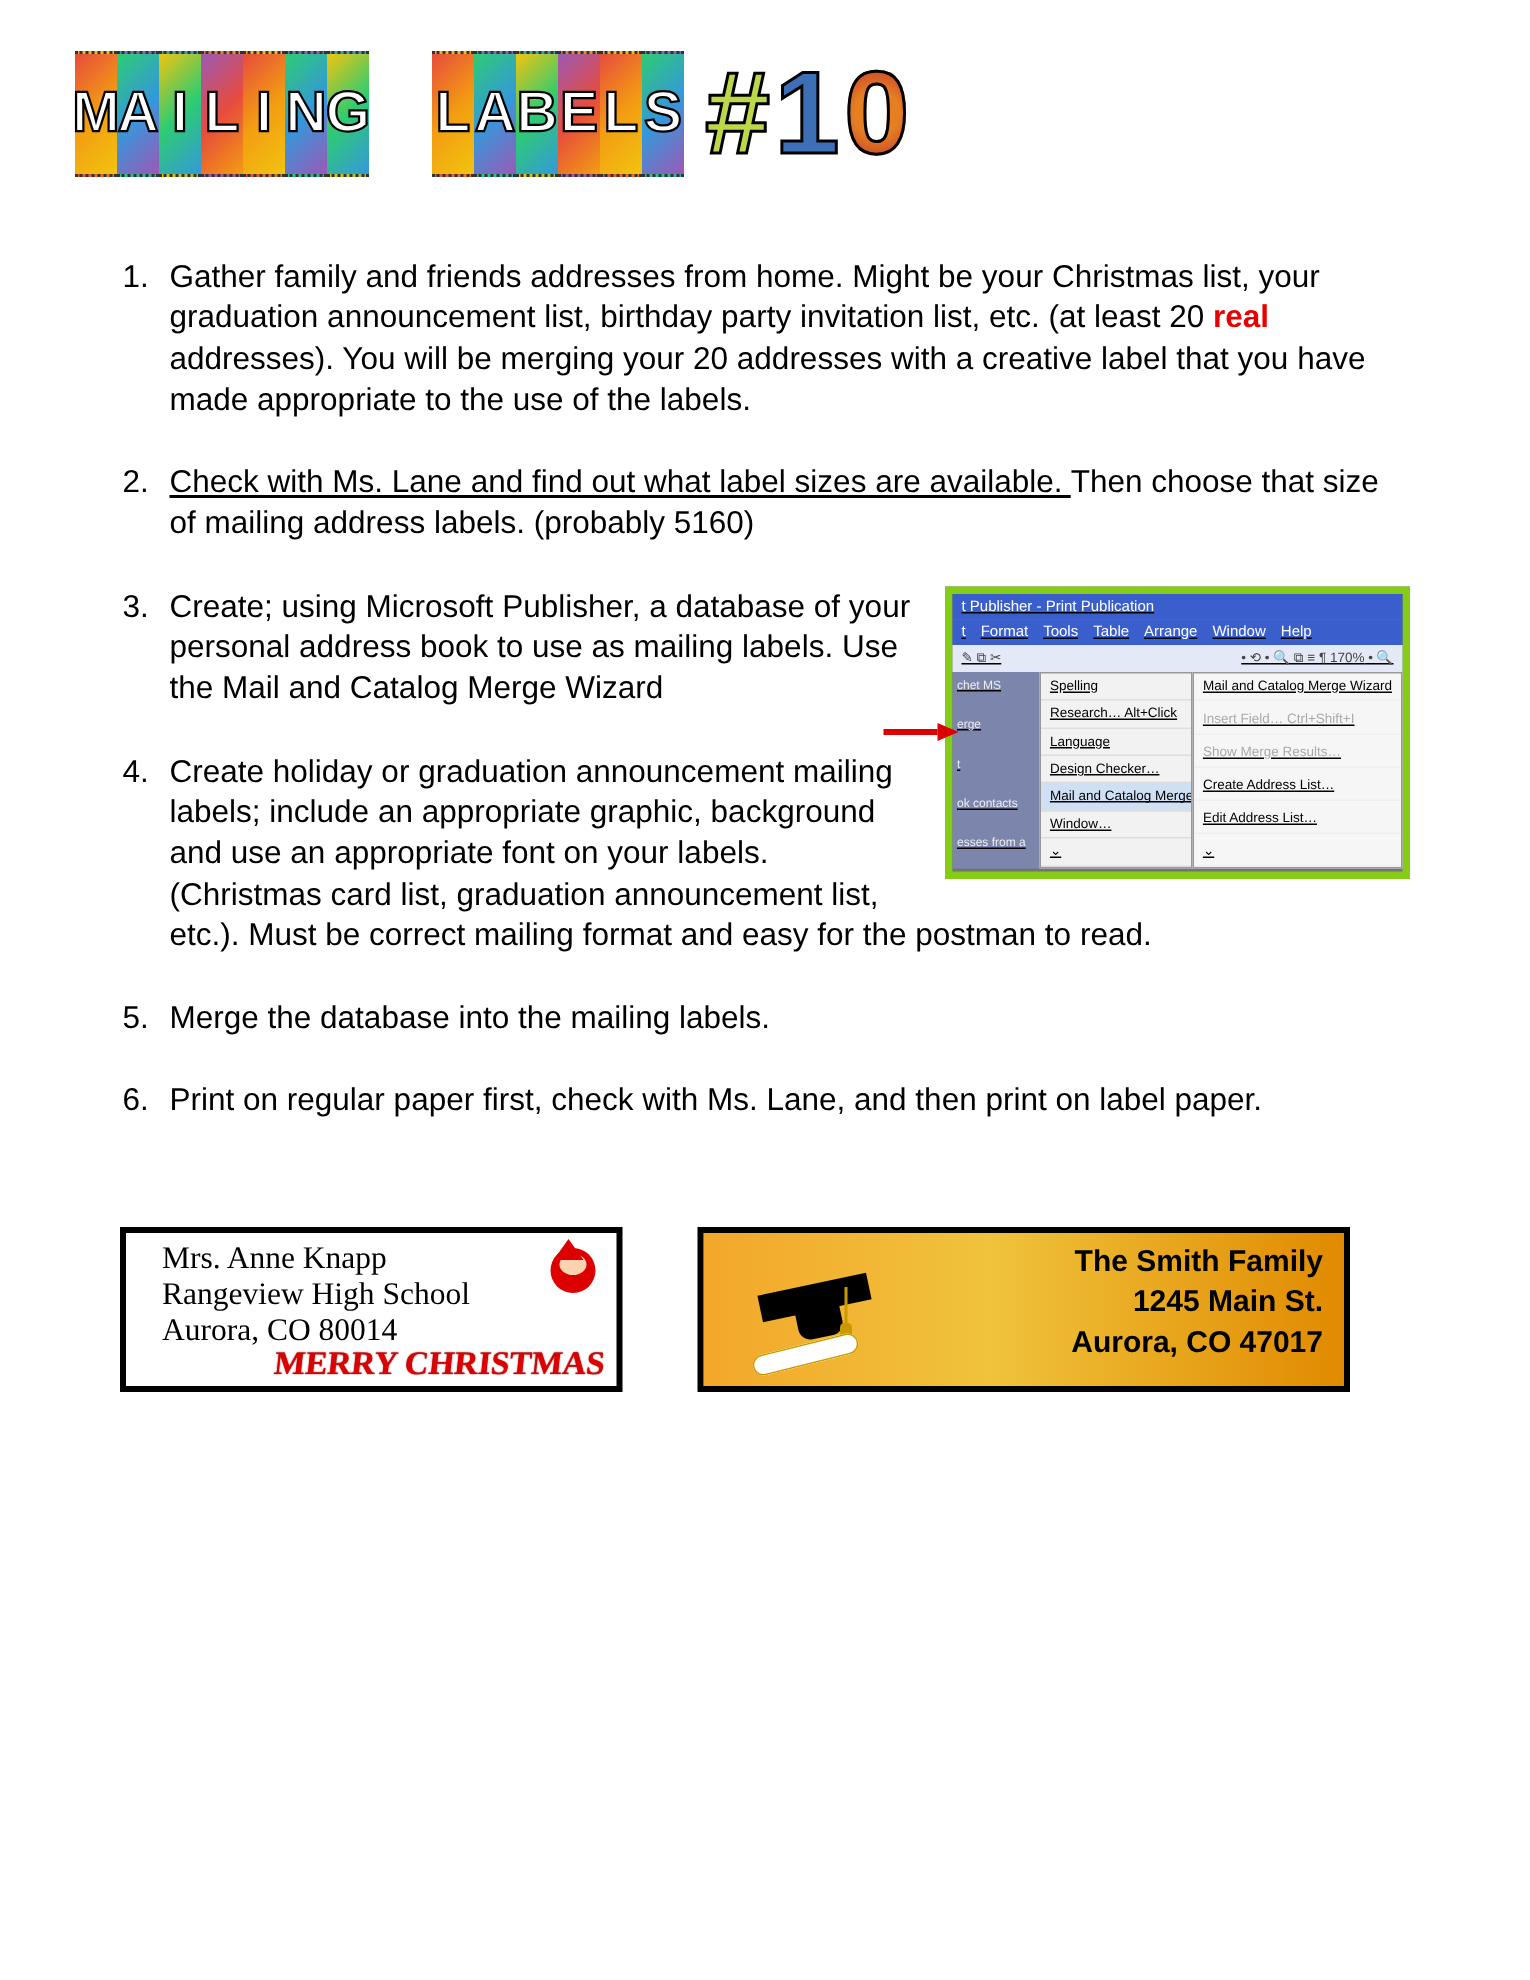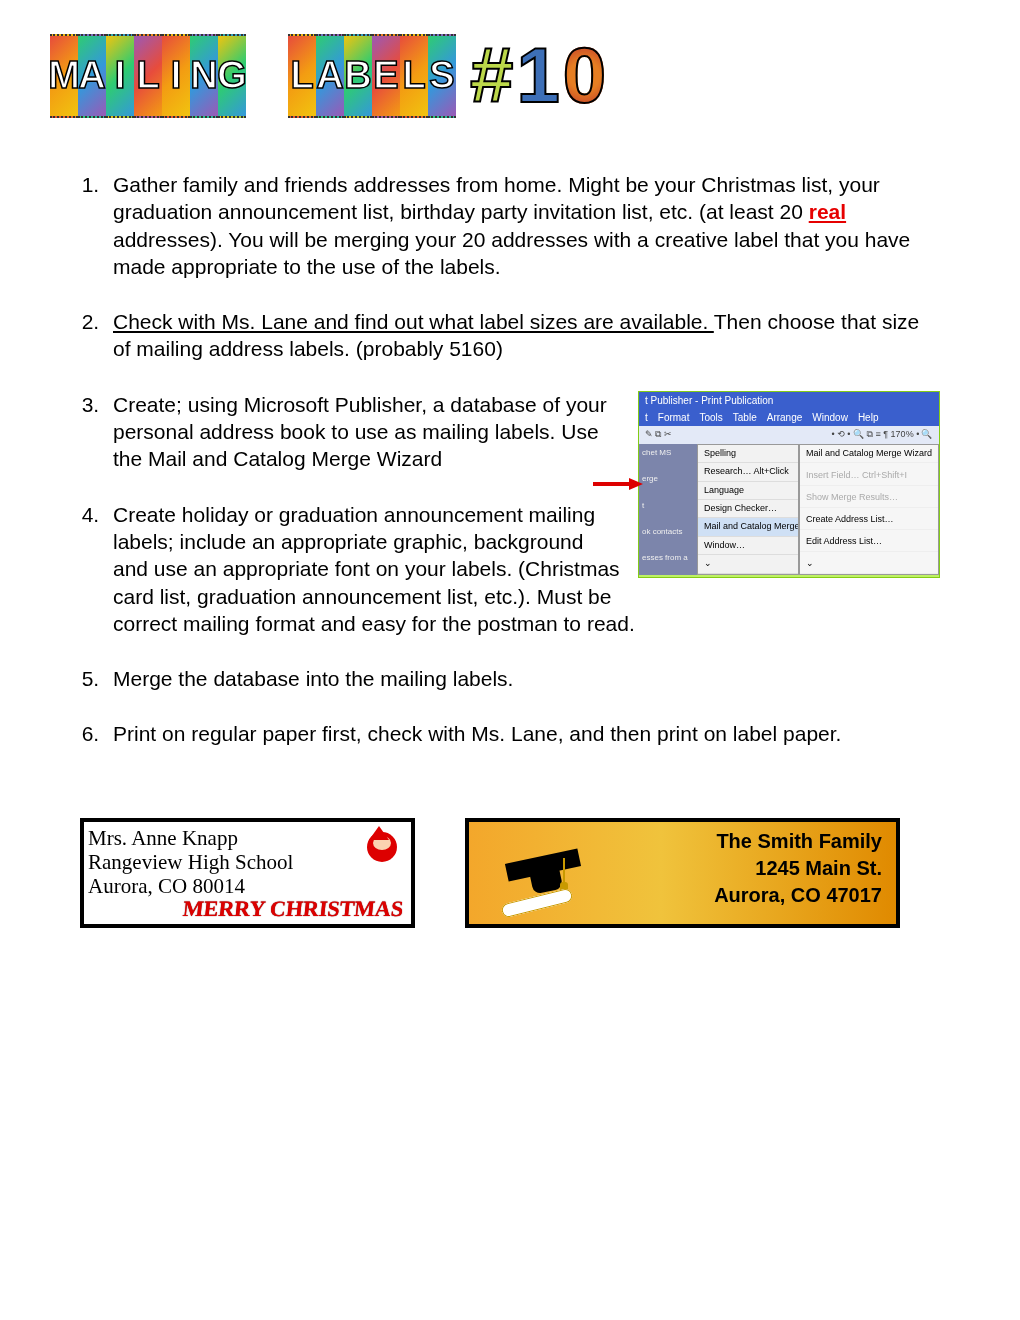--- a/index.html
+++ b/index.html
@@ -77,38 +77,38 @@
   ol.instructions > li {
     margin-bottom: 28px;
     padding-left: 8px;
   }
   ol.instructions > li::marker {
     font-size: 21px;
   }
   .real {
     color: #e60000;
     font-weight: 900;
-    text-decoration: underline;
     margin-top: 48px;
   }
   .ul { text-decoration: underline; }
 
   .shot-wrap {
     float: right;
     margin: 0 0 6px 14px;
   }
   .publisher-shot {
     width: 300px;
     height: 185px;
-    background: #bef264;
-    border: 1px solid #84cc16;
+    background: #737373;
+    border: 5px solid #84cc16;
     position: relative;
     font-family: Tahoma, sans-serif;
     font-size: 9px;
     color: #000;
+    text-decoration: underline;
   }
   .pub-title {
     background:#3a5fcd;
     color:#fff;
     padding:2px 6px;
     font-size:10px;
   }
   .pub-menubar {
     background:#3a5fcd;
     color:#fff;
@@ -193,21 +193,21 @@
   .labels-row {
     display:flex;
     gap:50px;
     margin:70px 0 0 30px;
   }
   .label-xmas {
     width:335px;
     height:110px;
     border:4px solid #000;
     position:relative;
-    padding:4px 4px;
+    padding:4px 24px;
     box-sizing:border-box;
     font-family:"Comic Sans MS","Segoe Script", cursive;
     font-size:21px;
     line-height:1.15;
     overflow:hidden;
   }
   .santa {
     position:absolute;
     right:6px; top:4px;
     width:46px;height:46px;

